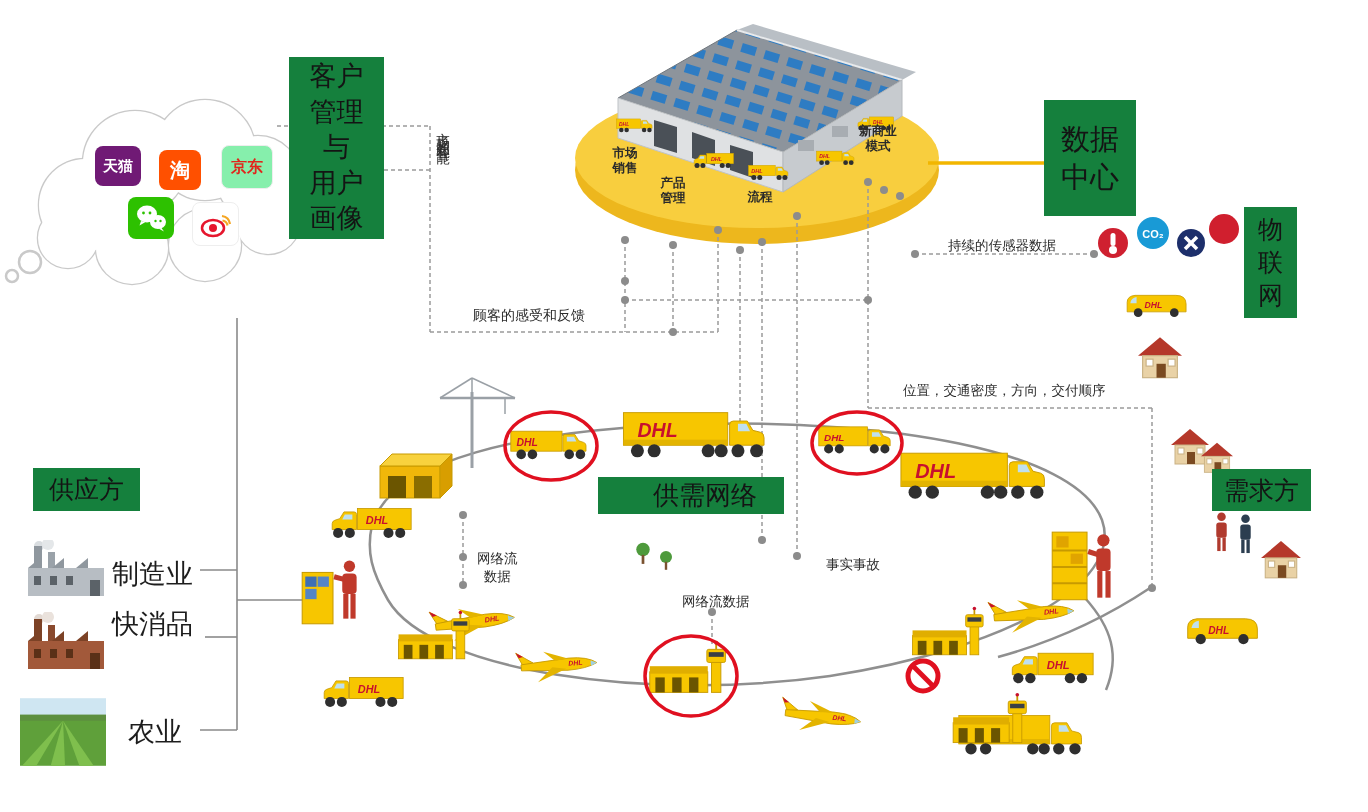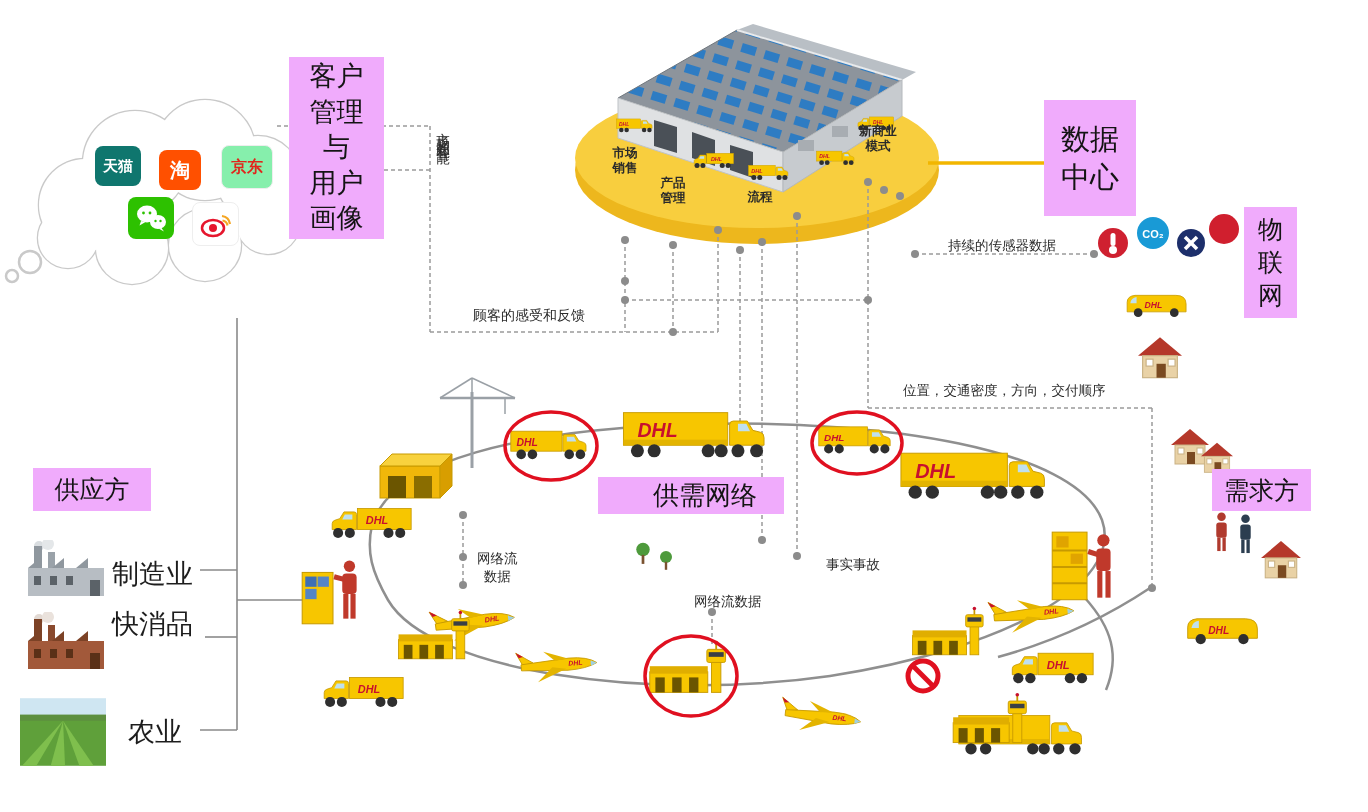--- a/index.html
+++ b/index.html
@@ -1,19 +1,19 @@
 <!DOCTYPE html>
 <html><head>
 <meta charset="utf-8">
 <style>
   html,body{margin:0;padding:0;background:#fff;}
   .canvas{position:relative;width:1368px;height:812px;background:#ffffff;overflow:hidden;
           font-family:"Liberation Sans","DejaVu Sans",sans-serif;color:#222;}
   .layer{position:absolute;left:0;top:0;}
-  .gbox{position:absolute;background:#f0abfc;color:#141414;display:flex;align-items:center;
+  .gbox{position:absolute;background:#15803d;color:#141414;display:flex;align-items:center;
         justify-content:center;text-align:center;white-space:pre-line;line-height:1.32;}
   .ann{position:absolute;color:#2b2b2b;white-space:pre-line;font-size:13.5px;line-height:1.3;}
   .vtext{writing-mode:vertical-rl;letter-spacing:3px;}
   .plabel{position:absolute;color:#2a2a2a;font-size:12.5px;font-weight:bold;text-align:center;
           white-space:pre-line;line-height:1.2;}
   .cat{position:absolute;color:#1d1d1d;font-size:27px;}
   .logo{position:absolute;display:flex;align-items:center;justify-content:center;
         border-radius:8px;font-weight:bold;}
   svg text{font-family:"Liberation Sans","DejaVu Sans",sans-serif;}
 </style>
@@ -369,21 +369,21 @@
       <ellipse cx="551" cy="446" rx="46" ry="34"></ellipse>
       <ellipse cx="857" cy="443" rx="45" ry="31"></ellipse>
       <ellipse cx="691" cy="676" rx="46" ry="40"></ellipse>
     </g>
     <g>
       <circle cx="923" cy="676" r="15" fill="#ffffff" stroke="#e01020" stroke-width="5"></circle>
       <line x1="913" y1="666" x2="933" y2="686" stroke="#e01020" stroke-width="5"></line>
     </g>
   </svg>
 
-  <div class="logo" style="left:95px;top:146px;width:46px;height:40px;background:#0f766e;color:#fff;font-size:15px;">天猫</div>
+  <div class="logo" style="left:95px;top:146px;width:46px;height:40px;background:#701a75;color:#fff;font-size:15px;">天猫</div>
   <div class="logo" style="left:159px;top:150px;width:42px;height:40px;background:#ff5000;color:#fff;font-size:20px;">淘</div>
   <div class="logo" style="left:221px;top:145px;width:50px;height:42px;background:#86efac;border:1px solid #eee;color:#e1251b;font-size:16px;">京东</div>
   <div class="logo" style="left:128px;top:197px;width:46px;height:42px;background:#2dc100;">
     <svg width="34" height="30" viewBox="0 0 34 30">
       <ellipse cx="13" cy="11" rx="10" ry="8.5" fill="#fff"></ellipse>
       <circle cx="9.5" cy="10" r="1.4" fill="#2dc100"></circle>
         <circle cx="16" cy="10" r="1.4" fill="#2dc100"></circle>
       <polygon points="7,18 5.5,22.5 11.5,19" fill="#fff"></polygon>
       <ellipse cx="24" cy="19" rx="8" ry="7" fill="#fff"></ellipse>
       <circle cx="21.5" cy="18" r="1.2" fill="#2dc100"></circle>
@@ -403,38 +403,38 @@
   <div class="gbox" style="left:289px;top:57px;width:95px;height:182px;font-size:27px;">客户
 管理
 与
 用户
 画像</div>
   <div class="gbox" style="left:1044px;top:100px;width:92px;height:116px;font-size:29px;">数据
 中心</div>
   <div class="gbox" style="left:1244px;top:207px;width:53px;height:111px;font-size:25px;">物
 联
 网</div>
-  <div class="gbox" style="left:33px;top:468px;width:118px;height:43px;font-size:25px;">供应方</div>
+  <div class="gbox" style="left:33px;top:468px;width:107px;height:43px;font-size:25px;">供应方</div>
   <div class="gbox" style="left:598px;top:477px;width:158px;height:37px;font-size:26px;padding-left:28px;">供需网络</div>
   <div class="gbox" style="left:1212px;top:469px;width:99px;height:42px;font-size:25px;">需求方</div>
 
   <div class="plabel" style="left:604px;top:146px;width:42px;">市场
 销售</div>
   <div class="plabel" style="left:652px;top:176px;width:42px;">产品
 管理</div>
   <div class="plabel" style="left:740px;top:190px;width:40px;">流程</div>
   <div class="plabel" style="left:850px;top:124px;width:56px;">新商业
 模式</div>
 
   <div class="ann vtext" style="left:434px;top:122px;height:132px;">市场和顾客智能</div>
   <div class="ann" style="left:473px;top:306px;font-size:14px;">顾客的感受和反馈</div>
   <div class="ann" style="left:948px;top:237px;">持续的传感器数据</div>
   <div class="ann" style="left:903px;top:382px;">位置，交通密度，方向，交付顺序</div>
   <div class="ann" style="left:477px;top:550px;text-align:center;">网络流
 数据</div>
-  <div class="ann" style="left:682px;top:593px;margin-left:12px;">网络流数据</div>
+  <div class="ann" style="left:682px;top:593px;">网络流数据</div>
   <div class="ann" style="left:826px;top:556px;">事实事故</div>
 
   <div class="cat" style="left:112px;top:556px;">制造业</div>
   <div class="cat" style="left:112px;top:600px;margin-top:6px;">快消品</div>
   <div class="cat" style="left:128px;top:714px;">农业</div>
 
 </div>
 
 </body></html>

